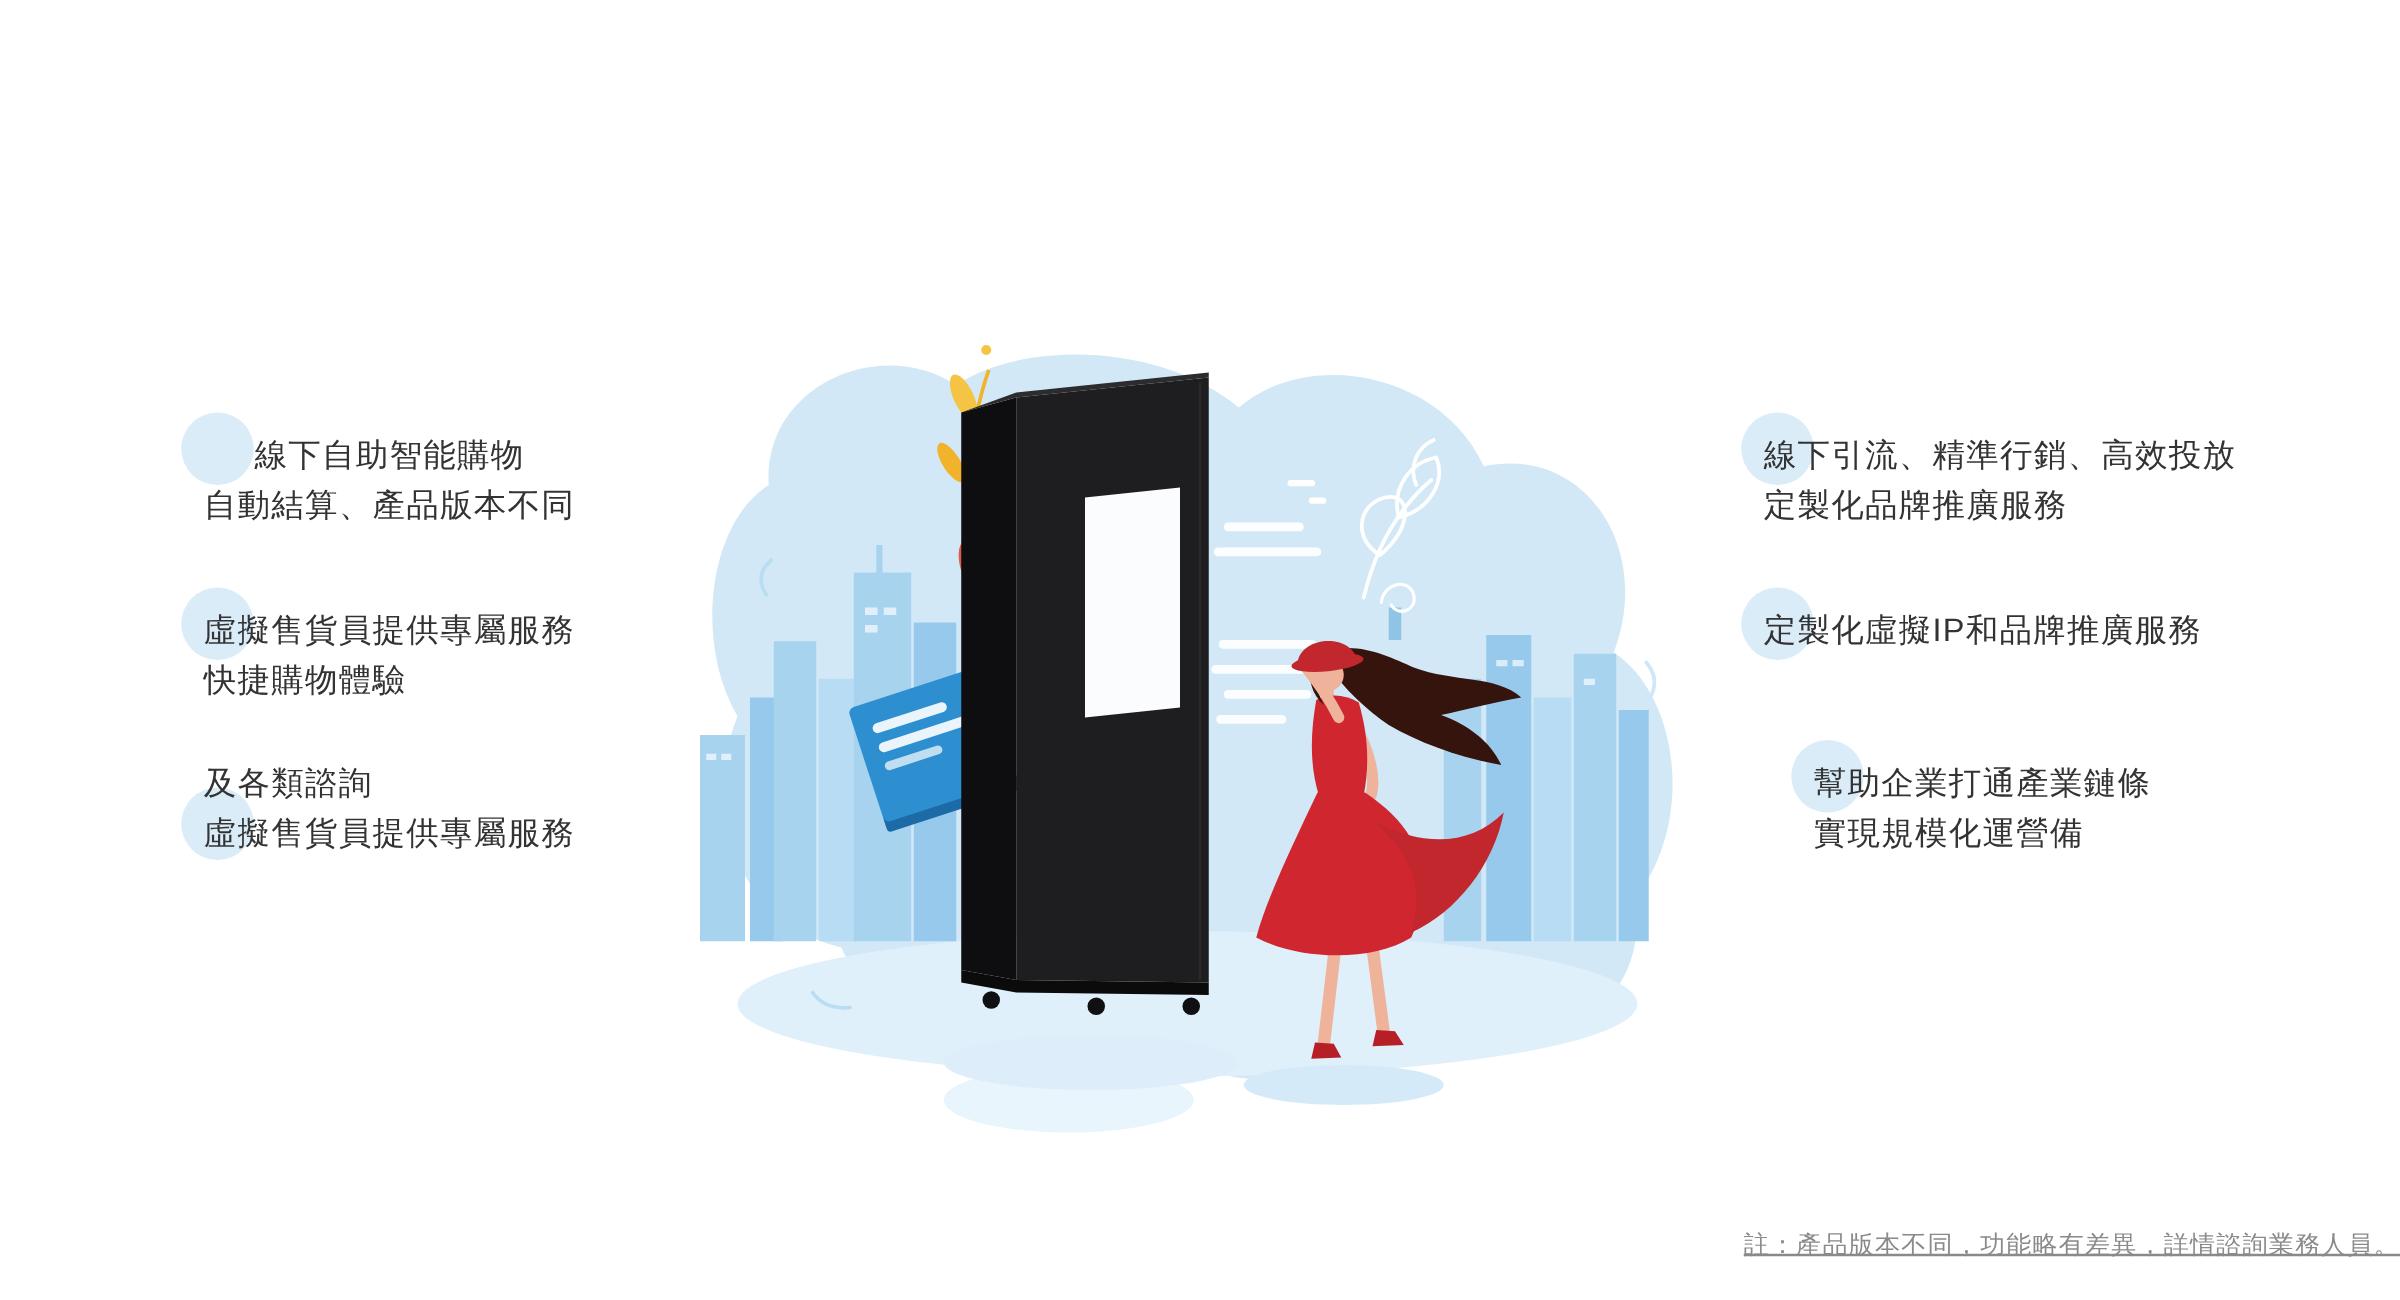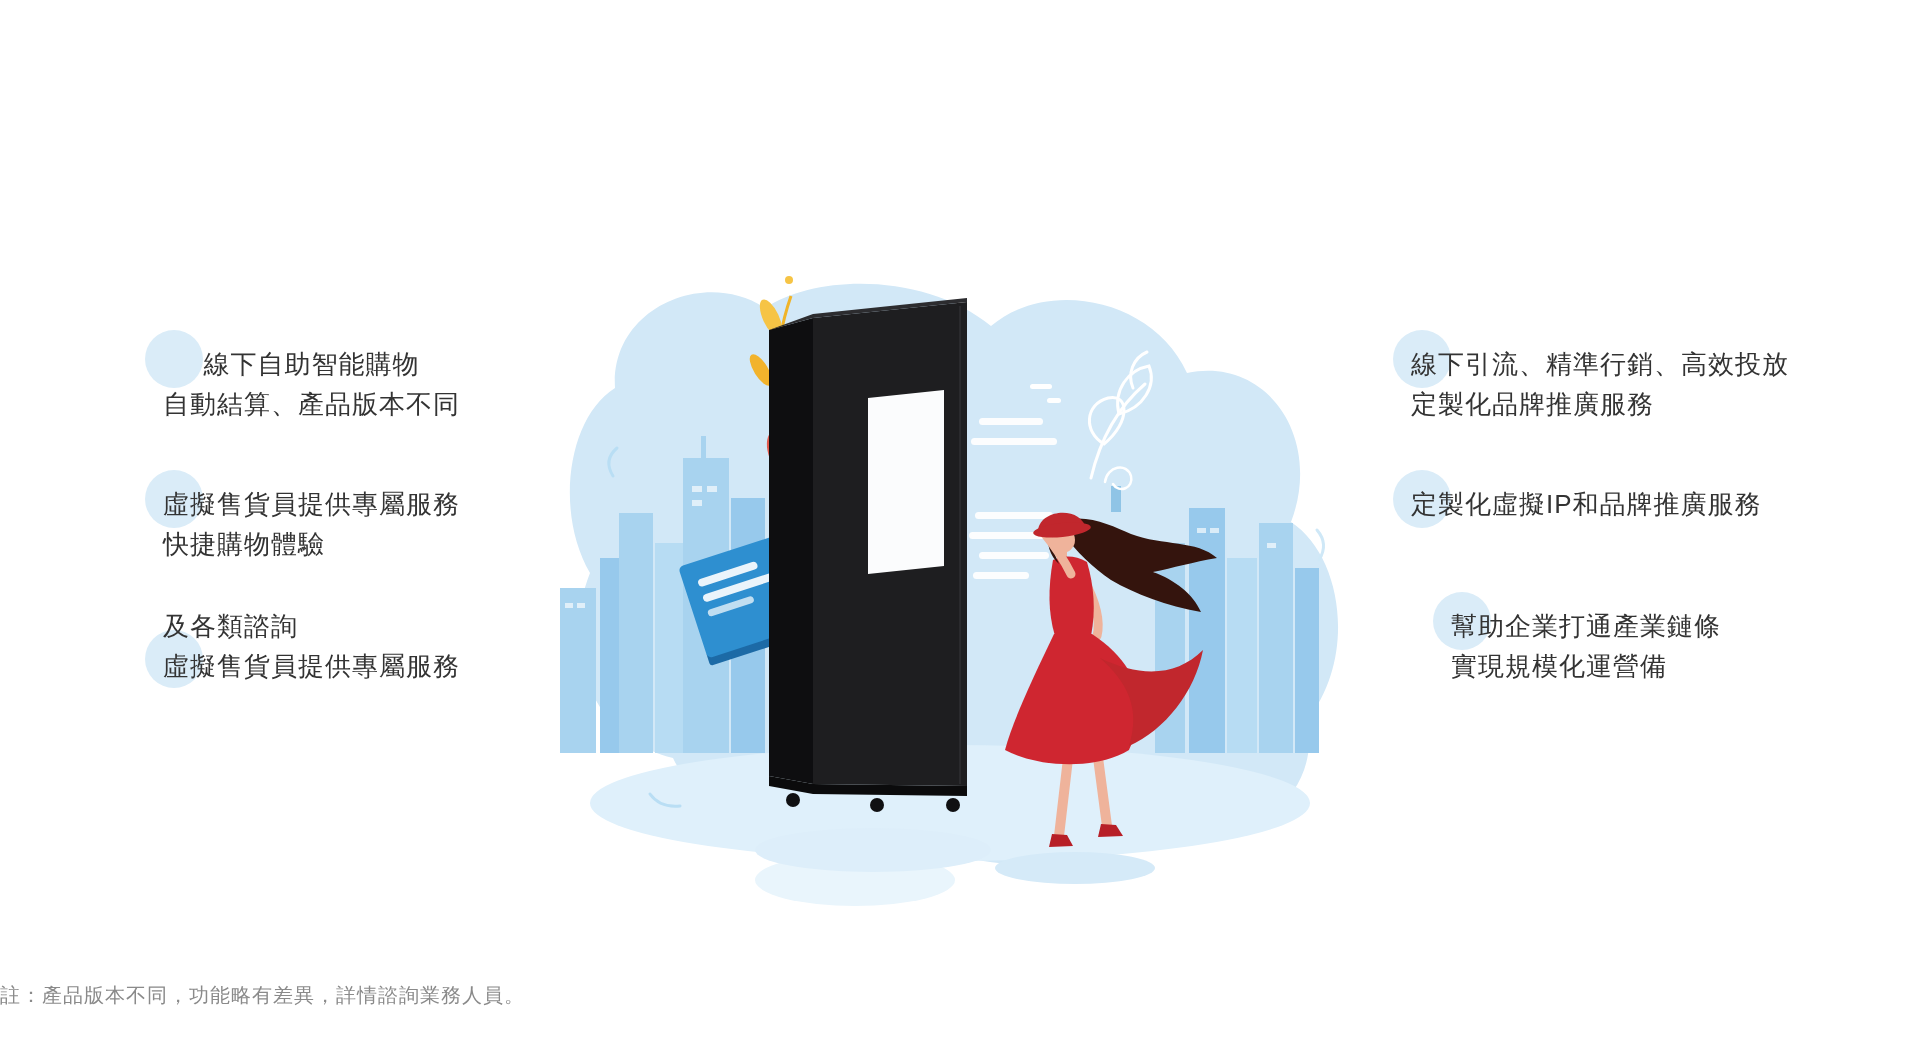--- a/index.html
+++ b/index.html
@@ -26,25 +26,26 @@
     background: #daecf8;
     left: -18px; top: -14px;
     z-index: -1;
   }
   .feature.blob-low .blob { top: 24px; }
 
   .note {
     position: absolute;
     top: 982px; left: 0;
     width: 100%;
-    text-align: left;
+    text-align: right;
     font-size: 20px;
     letter-spacing: 1px;
     color: #8a8a8a;
     z-index: 2;
+    text-decoration: underline;
   }
 
   .illustration {
     position: absolute;
     left: 555px; top: 238px;
     width: 800px; height: 700px;
     z-index: 1;
   }
 </style>
 </head>

